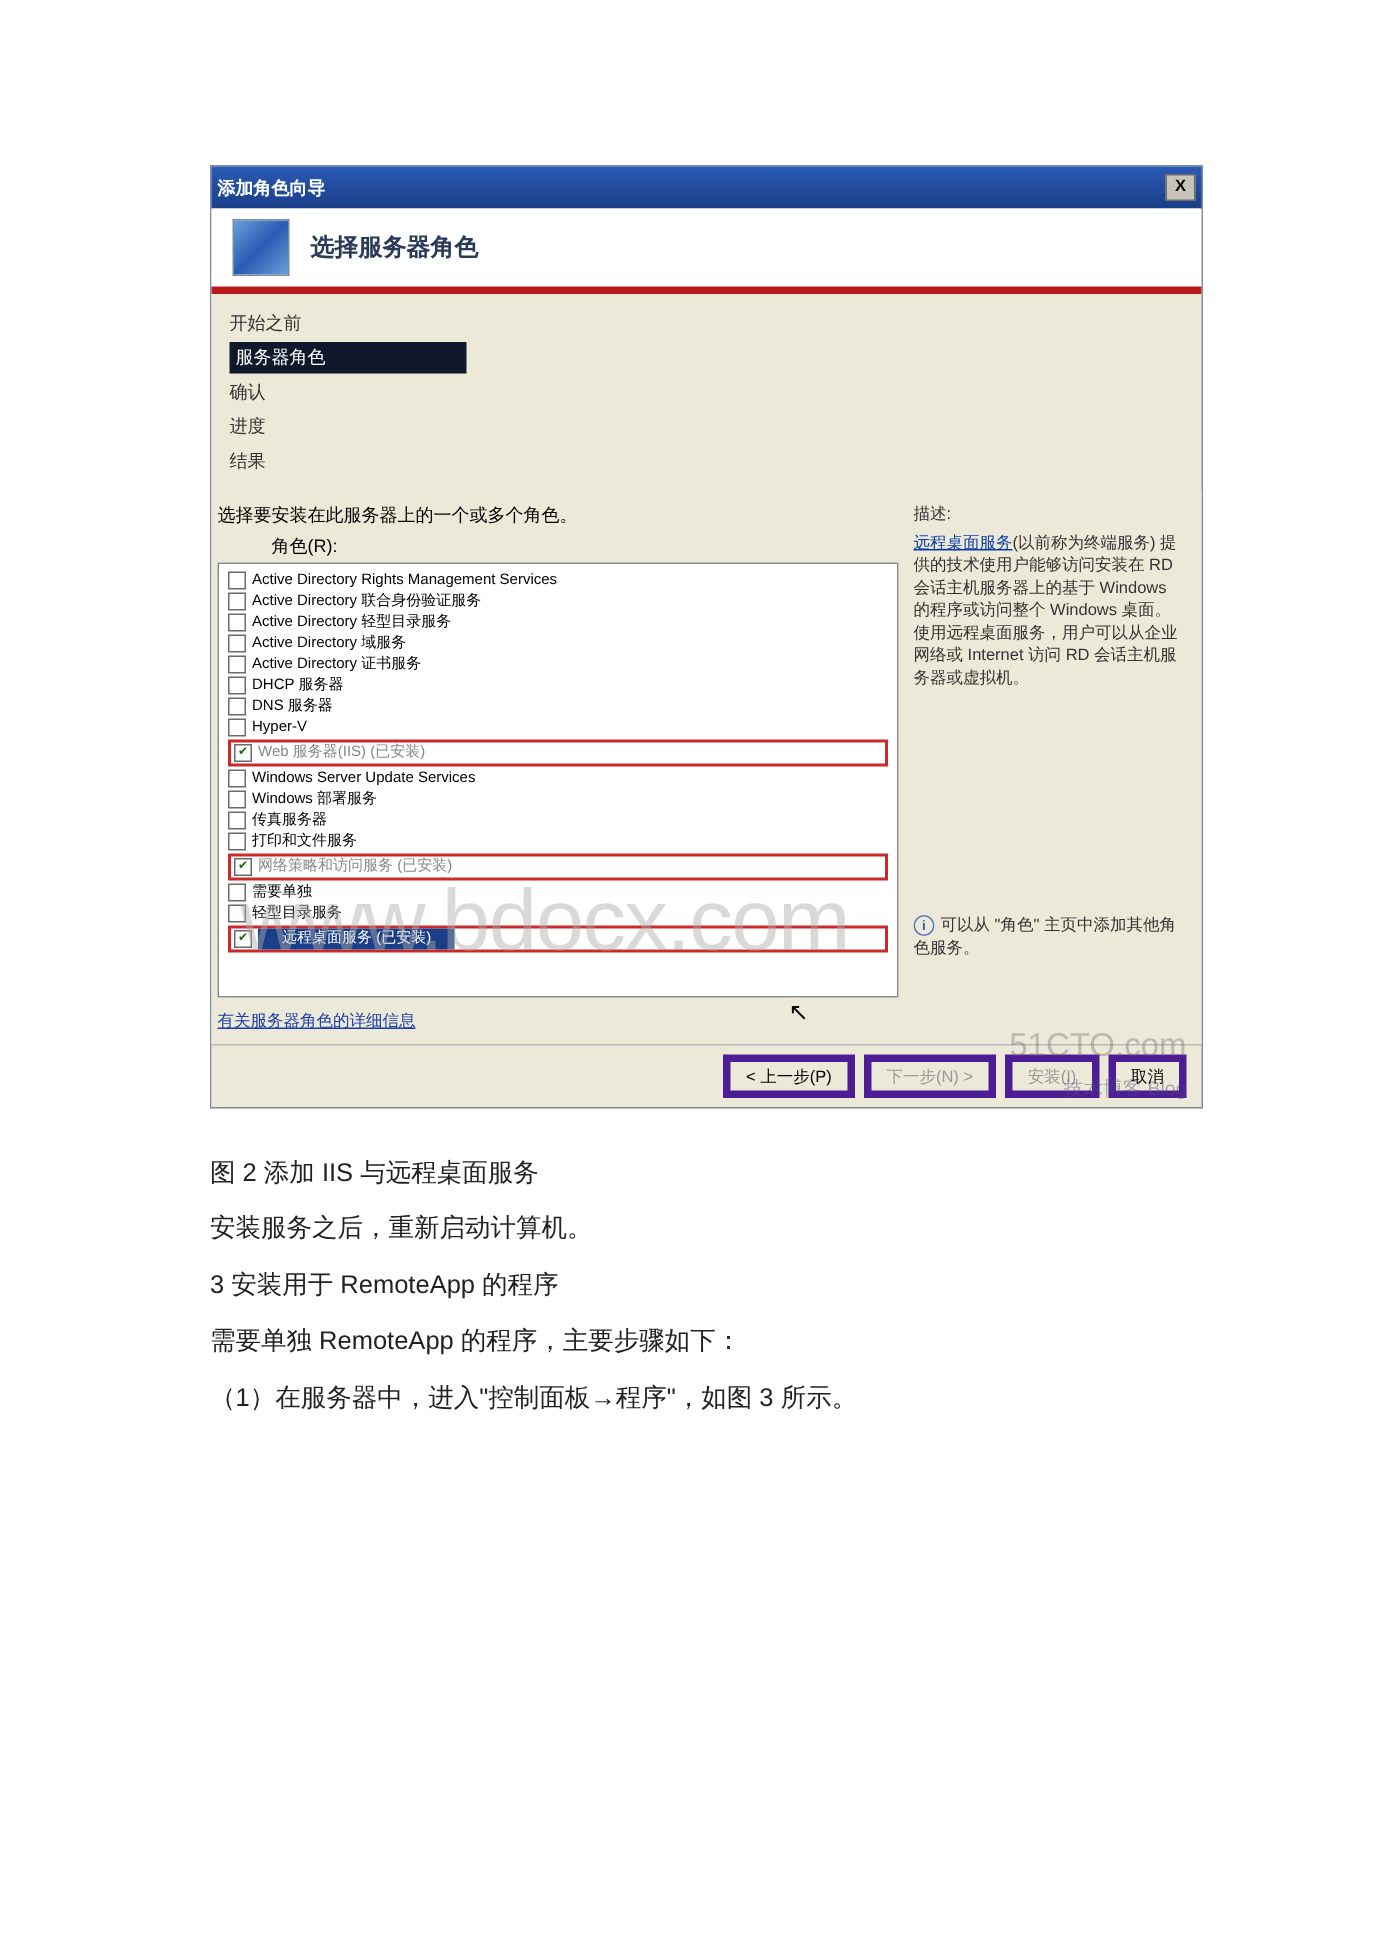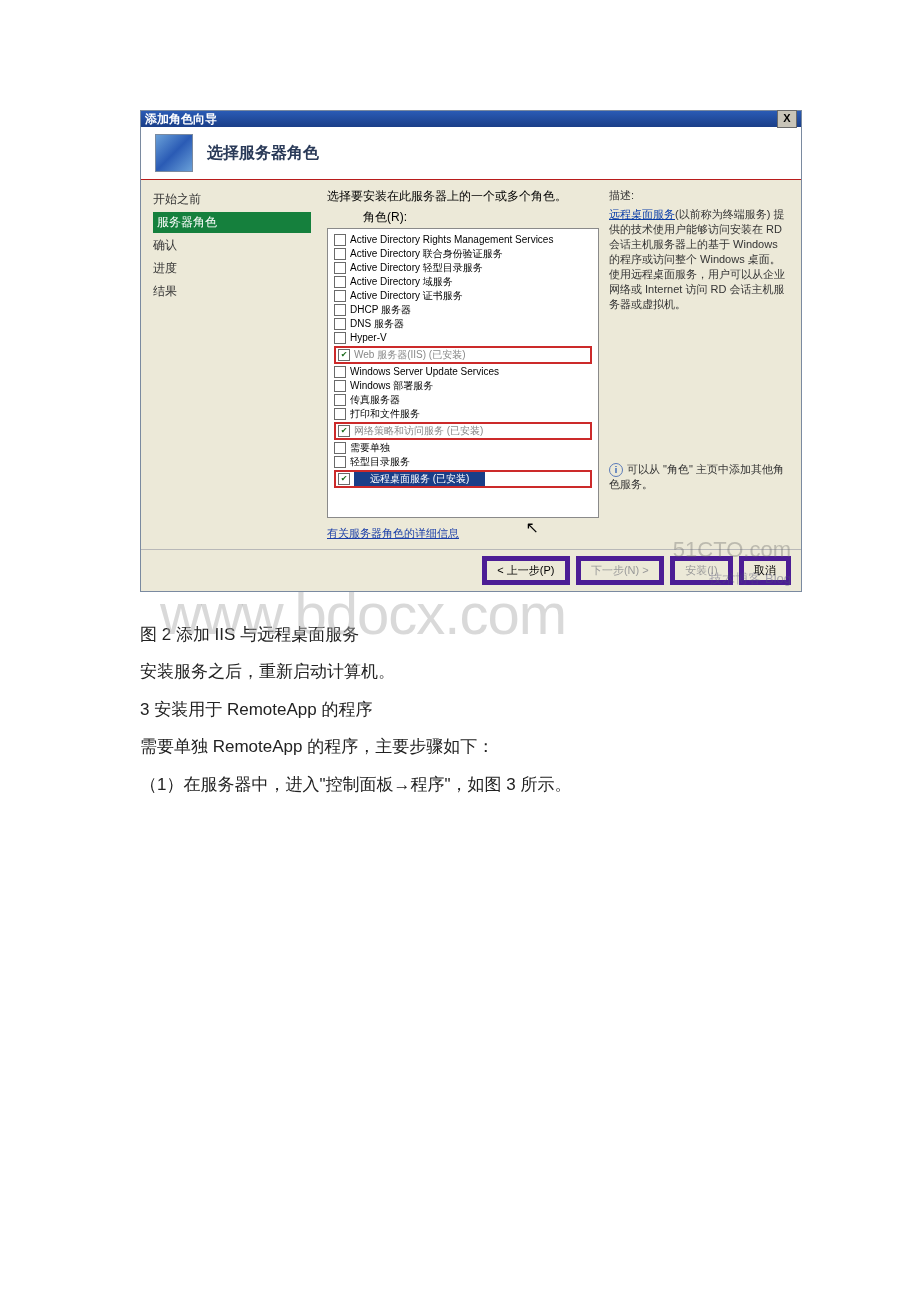--- a/index.html
+++ b/index.html
@@ -13,21 +13,21 @@
     padding: 110px 140px 40px 140px;
     position: relative;
   }
   .wizard-window {
     width: 660px;
     border: 1px solid #7a8aa0;
     background: #ece9d8;
     box-shadow: 0 0 0 1px #4a5a78 inset;
   }
   .titlebar {
-    height: 16px;
+    height: 28px;
     background: linear-gradient(to bottom, #2a5bb5, #1a3e88);
     color: #fff;
     font-size: 12px;
     font-weight: bold;
     display: flex;
     align-items: center;
     padding: 0 4px;
     justify-content: space-between;
   }
   .titlebar .close {
@@ -39,52 +39,53 @@
     font-size: 11px;
     line-height: 14px;
     color: #000;
     font-weight: bold;
   }
   .header-band {
     height: 52px;
     background: #fff;
     display: flex;
     align-items: center;
-    border-bottom: 1px solid #b91c1c;
+    border-bottom: 5px solid #b91c1c;
   }
   .header-icon {
     width: 36px;
     height: 36px;
     margin: 0 14px;
     background: linear-gradient(135deg,#6aa0d8 0%,#2a5bb5 50%,#6aa0d8 100%);
     border: 1px solid #7a8aa0;
   }
   .header-title {
     font-size: 16px;
     font-weight: bold;
     color: #2a3a58;
   }
   .body-area {
     display: flex;
     min-height: 360px;
     background: #ece9d8;
+    flex-direction: column;
   }
   .sidebar {
     width: 158px;
     background: #ece9d8;
     padding: 8px 12px;
     font-size: 12px;
     color: #333;
   }
   .sidebar .nav-item {
     padding: 3px 0;
   }
   .sidebar .nav-item.active {
     color: #fff;
-    background: #15803d;
+    background: #0f172a;
     padding: 2px 4px;
     margin: 1px 0;
   }
   .main-panel {
     flex: 1;
     background: #ece9d8;
     padding: 8px 12px 8px 4px;
     font-size: 11px;
     display: flex;
   }

